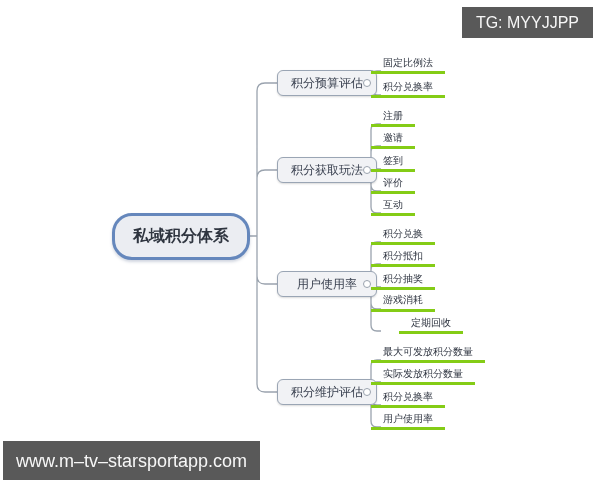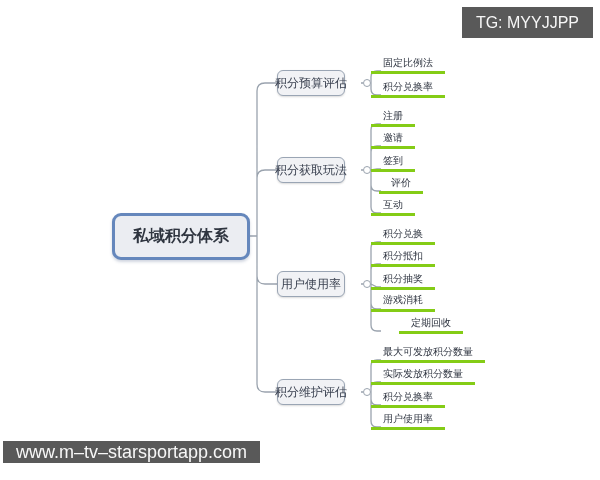--- a/index.html
+++ b/index.html
@@ -2,46 +2,46 @@
 <html><head>
 <meta charset="utf-8">
 <style>
   html,body{margin:0;padding:0;background:#ffffff;}
   body{font-family:"Liberation Sans","DejaVu Sans",sans-serif;}
   #stage{position:relative;width:600px;height:480px;background:#ffffff;overflow:hidden;}
   #connectors{position:absolute;left:0;top:0;width:600px;height:480px;}
 
   .root-node{
     position:absolute;left:112px;top:213px;width:138px;height:47px;
-    box-sizing:border-box;border:3px solid #6587bc;border-radius:9px;
+    box-sizing:border-box;border:3px solid #6587bc;border-radius:20px;
     background:#ebedf2;color:#2f3540;font-size:16px;font-weight:bold;
     display:flex;align-items:center;justify-content:center;
     box-shadow:0 2px 3px rgba(70,90,130,.25);white-space:nowrap;
   }
   .branch-node{
-    position:absolute;left:277px;width:68px;height:26px;box-sizing:border-box;
+    position:absolute;left:277px;width:100px;height:26px;box-sizing:border-box;
     border:1px solid #9aa5b4;border-radius:6px;background:#f1f2f5;
     color:#3a4150;font-size:12px;display:flex;align-items:center;justify-content:center;
     box-shadow:0 1px 2px rgba(0,0,0,.15);white-space:nowrap;
   }
   .leaf-node{
     position:absolute;left:371px;height:16px;line-height:16px;box-sizing:content-box;
     padding:0 12px 0 12px;border-bottom:3px solid #84cc16;
     color:#2e3440;font-size:10px;white-space:nowrap;
   }
   .collapse-circle{
     position:absolute;width:8px;height:8px;border-radius:50%;
     background:#ffffff;border:1px solid #9aa3ae;box-sizing:border-box;
   }
   .badge{
     position:absolute;background:#595959;color:#f7f7f7;
     display:flex;align-items:center;white-space:nowrap;
   }
   .badge-top{right:7px;top:7px;height:31px;font-size:16px;padding:0 14px;}
-  .badge-bottom{left:3px;top:441px;height:22px;font-size:18px;padding:0 13px;}
+  .badge-bottom{left:3px;top:441px;height:22px;font-size:18px;padding:9px 13px;}
 </style>
 </head>
 <body>
 
 <div id="stage">
 
   <svg id="connectors" viewBox="0 0 600 480" xmlns="http://www.w3.org/2000/svg">
     <path id="connector-path" fill="none" stroke="#9aa3ae" stroke-width="1.3" d="M250 236H257M257 236V91Q257 83 265 83H277M361 83H363M371 83V77Q371 71 377 71H381M371 83V89Q371 95 377 95H381M257 236V178Q257 170 265 170H277M361 170H363M371 170V130Q371 124 377 124H381M371 170V152Q371 146 377 146H381M371 170L377 169H381M371 170V185Q371 191 377 191H381M371 170V207Q371 213 377 213H381M257 236V276Q257 284 265 284H277M361 284H363M371 284V248Q371 242 377 242H381M371 284V270Q371 264 377 264H381M371 284L377 287H381M371 284V303Q371 309 377 309H381M371 284V325Q371 331 377 331H381M257 236V384Q257 392 265 392H277M361 392H363M371 392V366Q371 360 377 360H381M371 392V388Q371 382 377 382H381M371 392V399Q371 405 377 405H381M371 392V421Q371 427 377 427H381"></path>
   </svg>
 
@@ -50,21 +50,21 @@
   <div id="nodes">
       <div class="branch-node" style="top: 70px;">积分预算评估</div>
       <div class="collapse-circle" style="left: 363px; top: 79px;"></div>
       <div class="leaf-node" style="top: 55px;">固定比例法</div>
       <div class="leaf-node" style="top: 79px;">积分兑换率</div>
       <div class="branch-node" style="top: 157px;">积分获取玩法</div>
       <div class="collapse-circle" style="left: 363px; top: 166px;"></div>
       <div class="leaf-node" style="top: 108px;">注册</div>
       <div class="leaf-node" style="top: 130px;">邀请</div>
       <div class="leaf-node" style="top: 153px;">签到</div>
-      <div class="leaf-node" style="top: 175px; margin-left: 8px;">评价</div>
+      <div class="leaf-node" style="top: 175px;">评价</div>
       <div class="leaf-node" style="top: 197px;">互动</div>
       <div class="branch-node" style="top: 271px;">用户使用率</div>
       <div class="collapse-circle" style="left: 363px; top: 280px;"></div>
       <div class="leaf-node" style="top: 226px;">积分兑换</div>
       <div class="leaf-node" style="top: 248px;">积分抵扣</div>
       <div class="leaf-node" style="top: 271px;">积分抽奖</div>
       <div class="leaf-node" style="top: 293px; font-family: Liberation Mono, monospace;">游戏消耗</div>
       <div class="leaf-node" style="top: 315px; margin-left: 28px;">定期回收</div>
       <div class="branch-node" style="top: 379px;">积分维护评估</div>
       <div class="collapse-circle" style="left: 363px; top: 388px;"></div>

